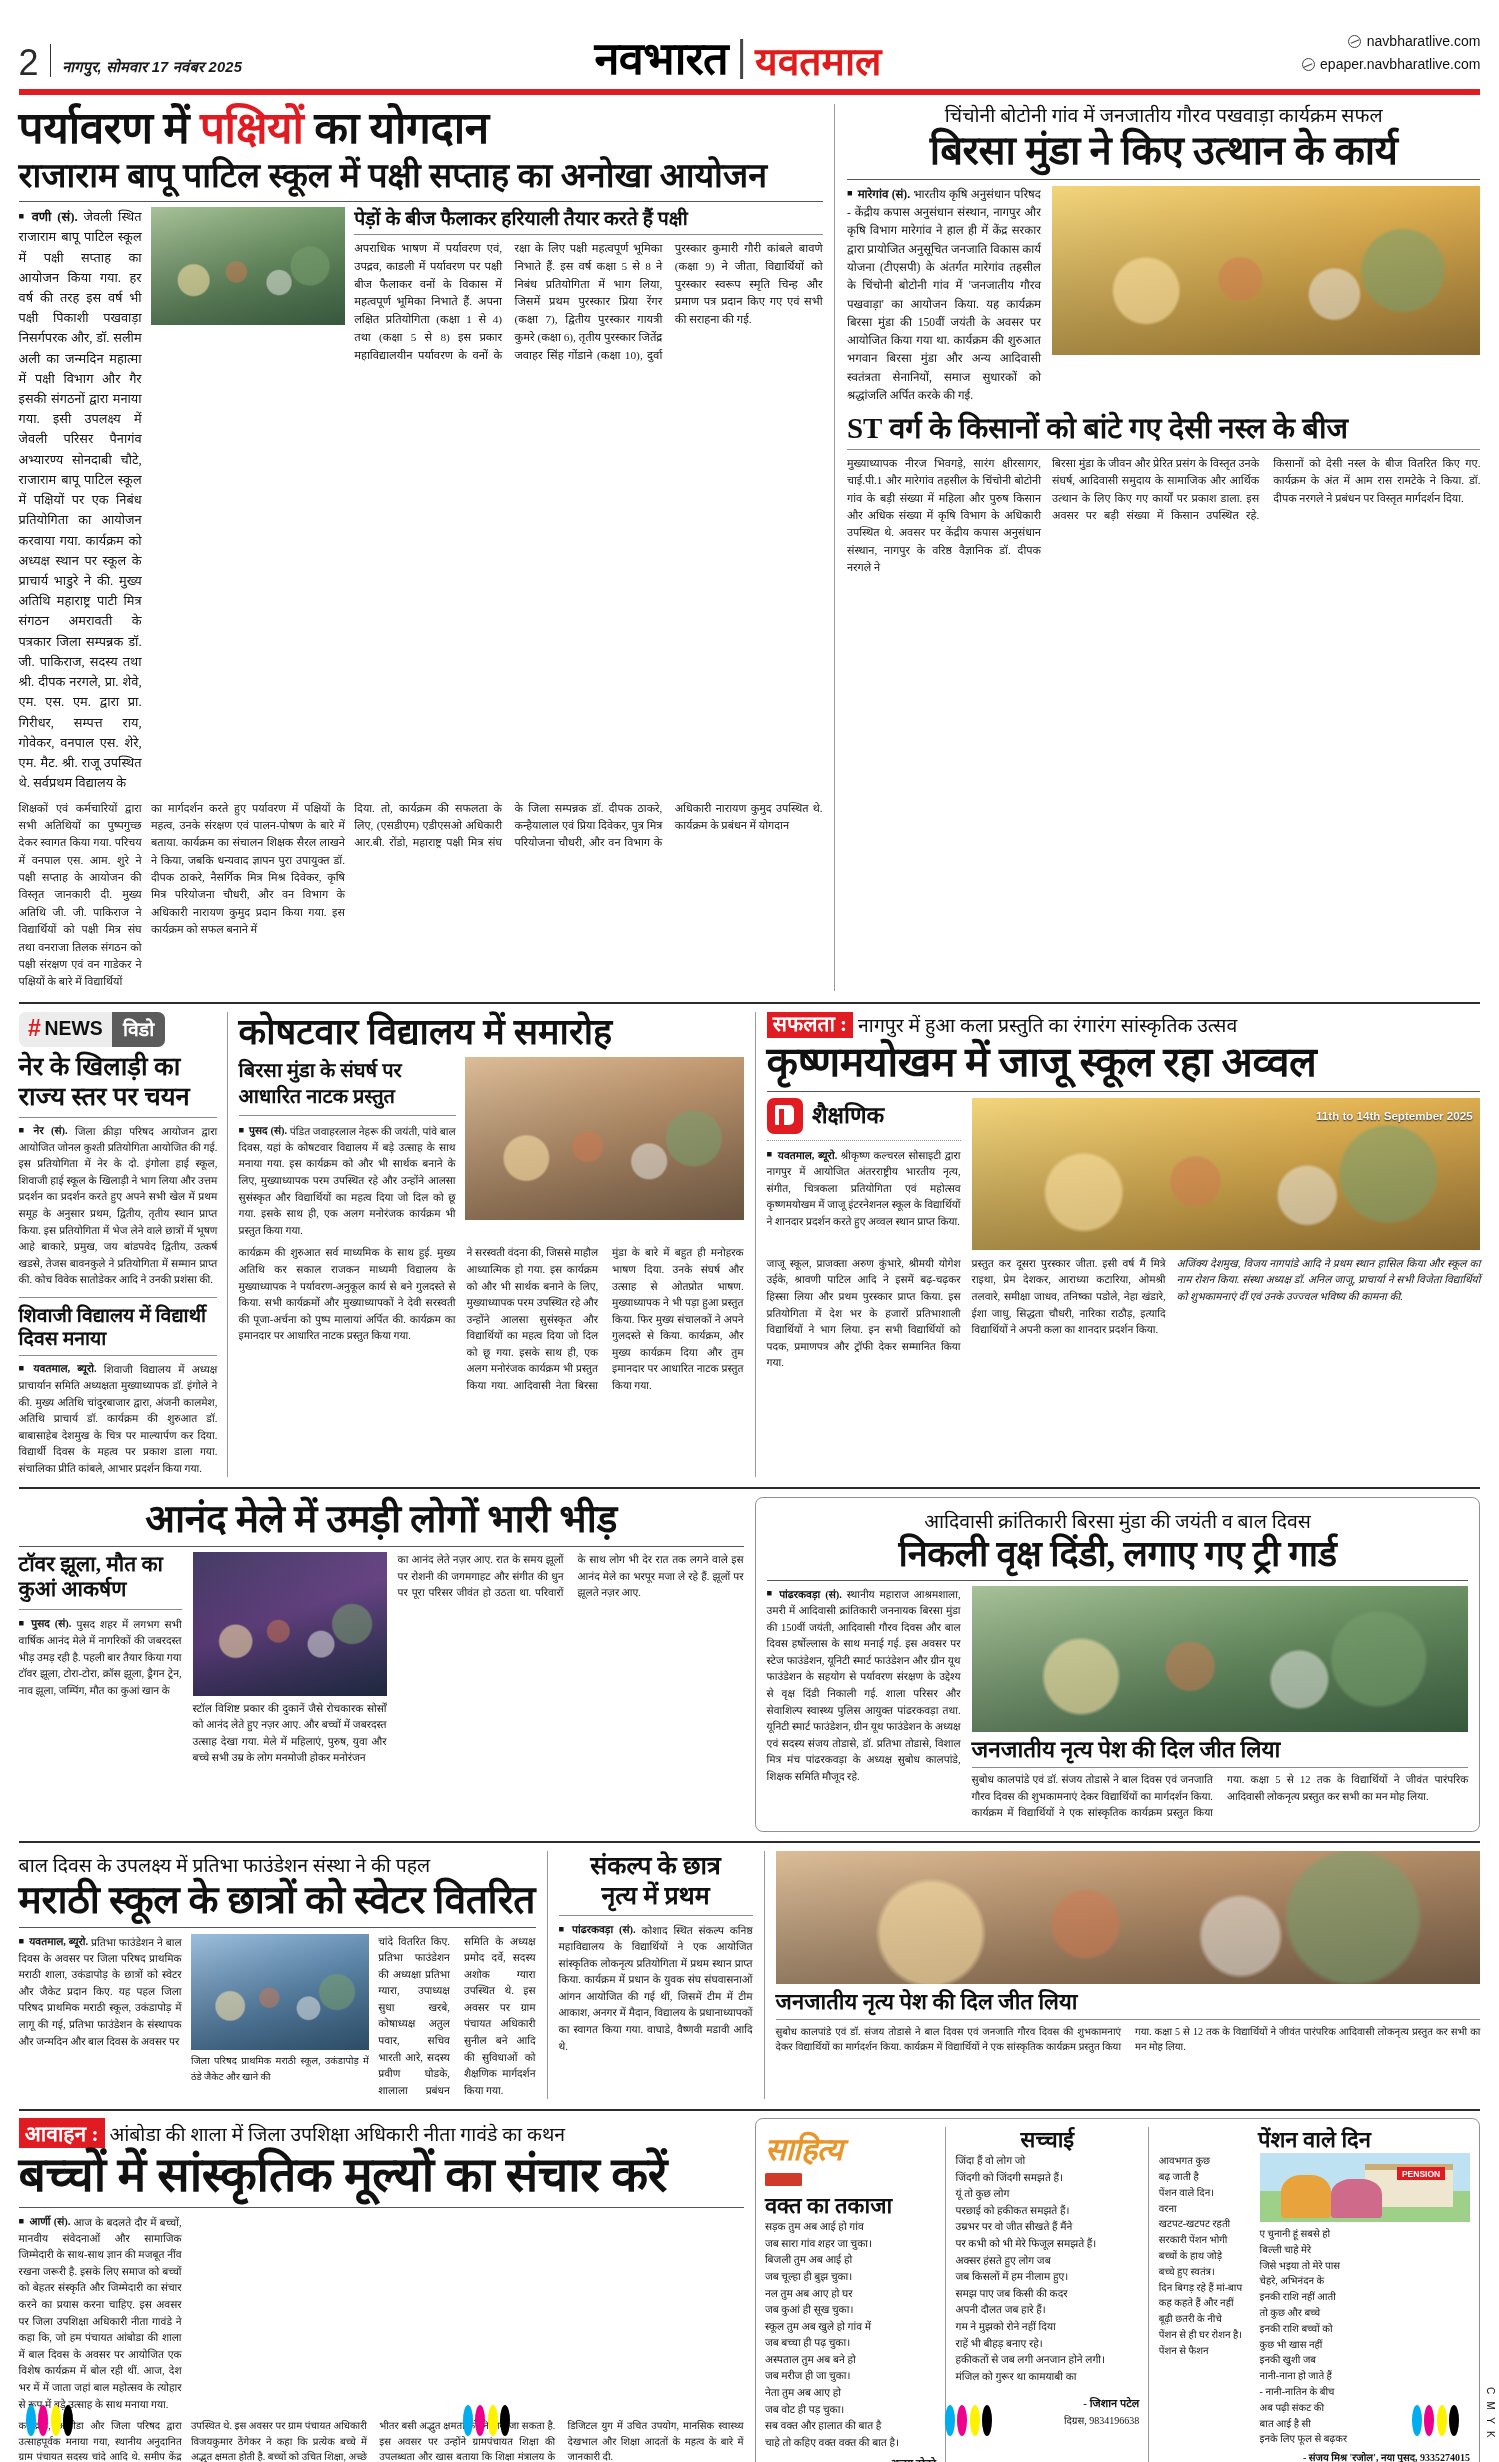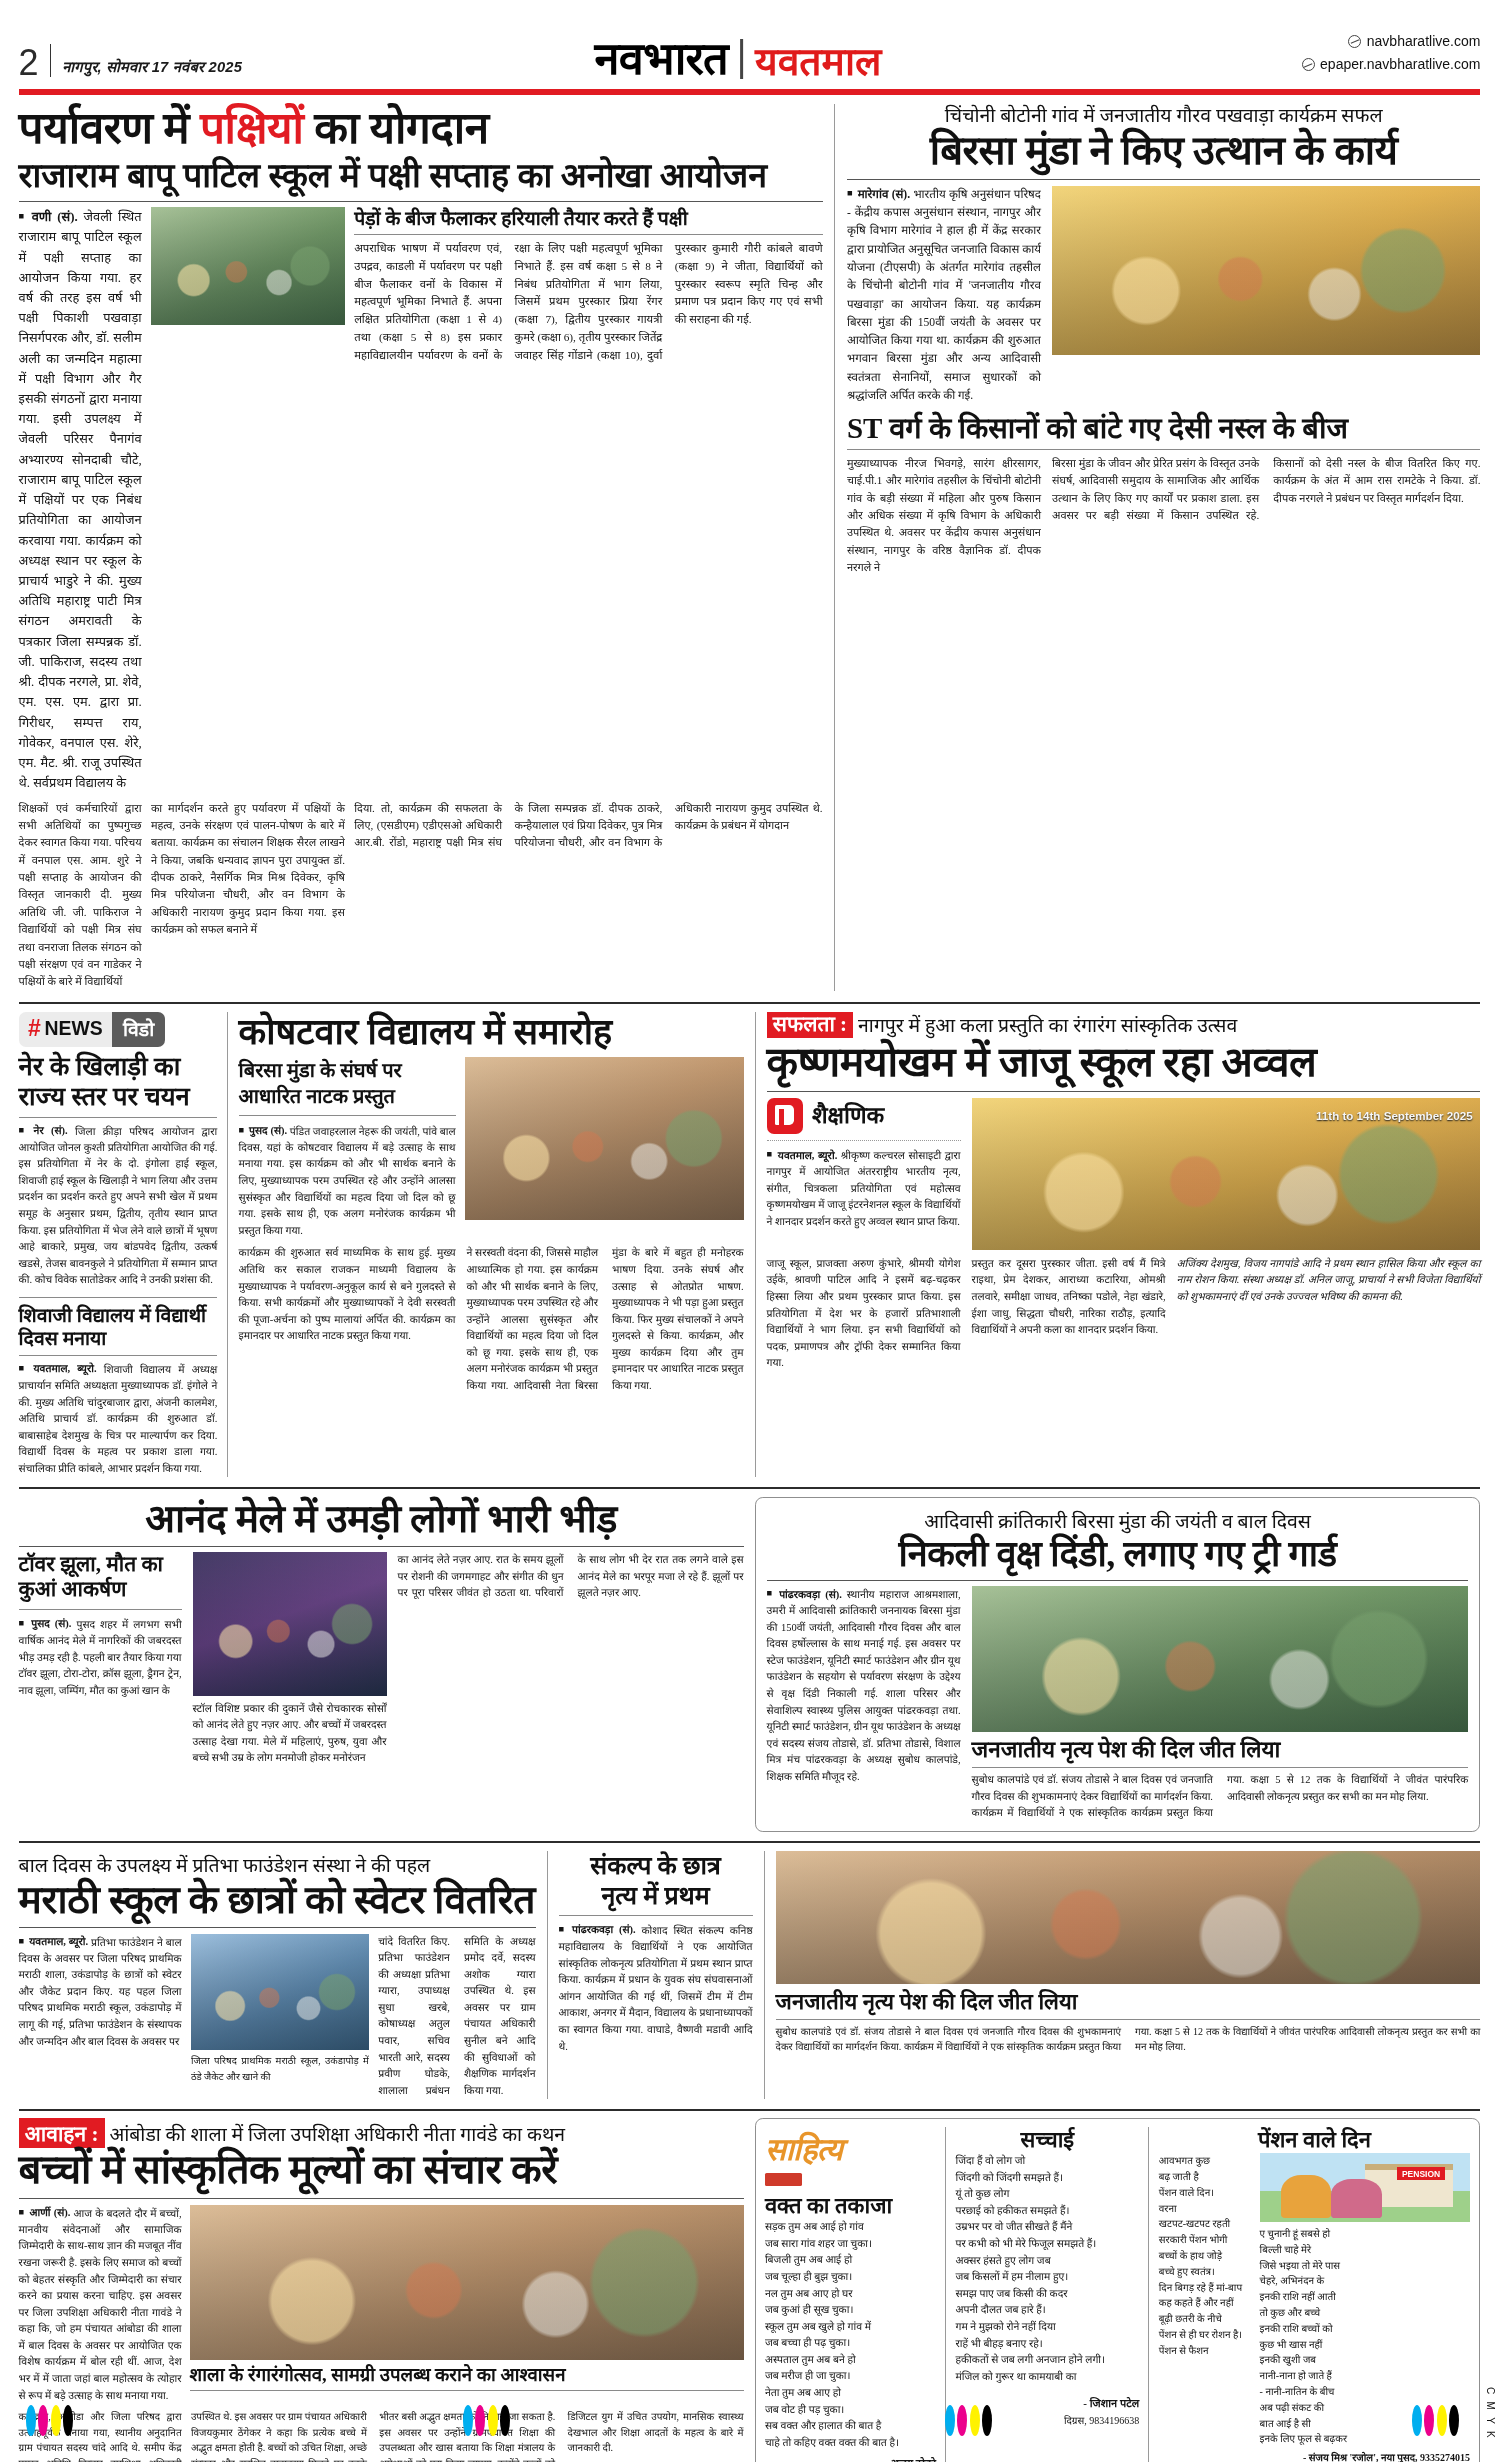--- a/index.html
+++ b/index.html
@@ -369,31 +369,26 @@
 
   <div class="hr-thick" style="margin:9.3px 0 7.8px;"></div>
 
   <div style="display:flex;">
 
     <div style="width:736px; padding-right:11px;">
       <div style="font-size:19.4px;">
         <span class="tag-red">आवाहन :</span>
         <span>आंबोडा की शाला में जिला उपशिक्षा अधिकारी नीता गावंडे का कथन</span>
       </div>
-      <div class="hl-xl" style="font-size:40px;">बच्चों में सांस्कृतिक मूल्यों का संचार करें</div>
+      <div class="hl-xl" style="font-size:48px;">बच्चों में सांस्कृतिक मूल्यों का संचार करें</div>
       <div class="hr-dbl"></div>
       <div style="display:flex; gap:8px;">
         <div style="width:163px;">
           <p class="body-t" style="font-size:10.5px;"><b class="sq">आर्णी (सं).</b>
             <span>आज के बदलते दौर में बच्चों, मानवीय संवेदनाओं और सामाजिक जिम्मेदारी के साथ-साथ ज्ञान की मजबूत नींव रखना जरूरी है. इसके लिए समाज को बच्चों को बेहतर संस्कृति और जिम्मेदारी का संचार करने का प्रयास करना चाहिए. इस अवसर पर जिला उपशिक्षा अधिकारी नीता गावंडे ने कहा कि, जो हम पंचायत आंबोडा की शाला में बाल दिवस के अवसर पर आयोजित एक विशेष कार्यक्रम में बोल रही थीं. आज, देश भर में में जाता जहां बाल महोत्सव के त्योहार से रूप में बड़े उत्साह के साथ मनाया गया.</span></p>
-        </div>
-        <div style="flex:1;">
-          <div class="ph warm" style="height:155px;"></div>
-          <div class="hl-sm" style="font-size:18.6px; margin-top:4.7px;">शाला के रंगारंगोत्सव, सामग्री उपलब्ध कराने का आश्वासन</div>
-          <div class="hr-thin" style="margin:3.9px 0;"></div>
         </div>
       </div>
       <div style="display:flex; gap:9.3px; margin-top:4.7px;">
         <div style="width:163px;">
           <p class="body-t" style="font-size:10px;">कार्यक्रम, आंबोडा और जिला परिषद द्वारा उत्साहपूर्वक मनाया गया, स्थानीय अनुदानित ग्राम पंचायत सदस्य चांदे आदि थे. समीप केंद्र प्रमुख अतिथि विस्तार उपशिक्षा अधिकारी शिक्षा अधिकारी गावंडे, शाला प्रबंधन समिति अध्यक्ष, कार्यपालन अभियंता गजानन मडावी, विस्तार अधिकारी (पंचायत) गोविंद इंगोले, विस्तार अधिकारी (कृषि) सुरेश चांगोले, स्वच्छ भारत मिशन के सुमित डकरे, केंद्र प्रमुख पांडुरंग वाघमारे, संचालिका प्रीति कांबले,</p>
         </div>
         <div style="flex:1;">
           <p class="body-t cols3" style="font-size:10px;">उपस्थित थे. इस अवसर पर ग्राम पंचायत अधिकारी विजयकुमार ठेंगेकर ने कहा कि प्रत्येक बच्चे में अद्भुत क्षमता होती है. बच्चों को उचित शिक्षा, अच्छे संस्कार और सुरक्षित वातावरण मिलने पर उनके भीतर बसी अद्भुत क्षमता को निखारा जा सकता है. इस अवसर पर उन्होंने ग्रामपंचायत शिक्षा की उपलब्धता और खास बताया कि शिक्षा मंत्रालय के अपेक्षाओं को पूरा किया जाएगा. उन्होंने बच्चों को डिजिटल युग में उचित उपयोग, मानसिक स्वास्थ्य देखभाल और शिक्षा आदतों के महत्व के बारे में जानकारी दी.</p>
         </div>
       </div>

